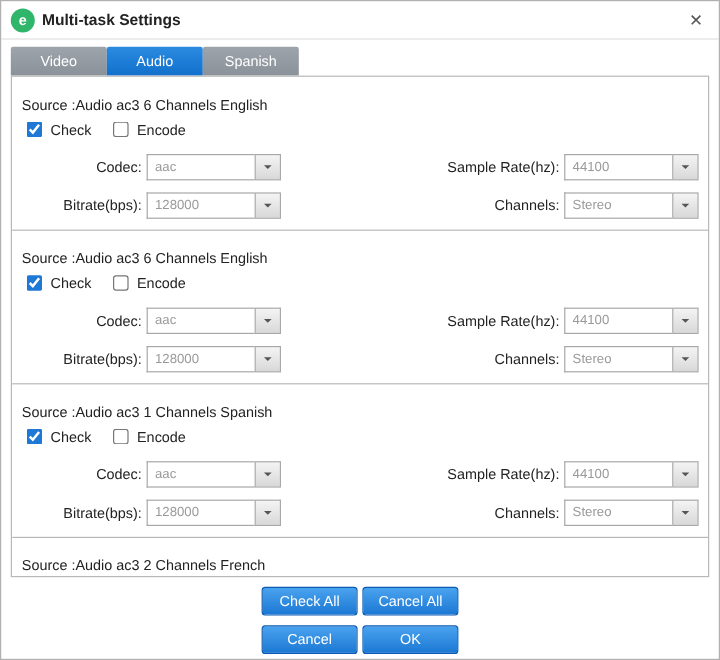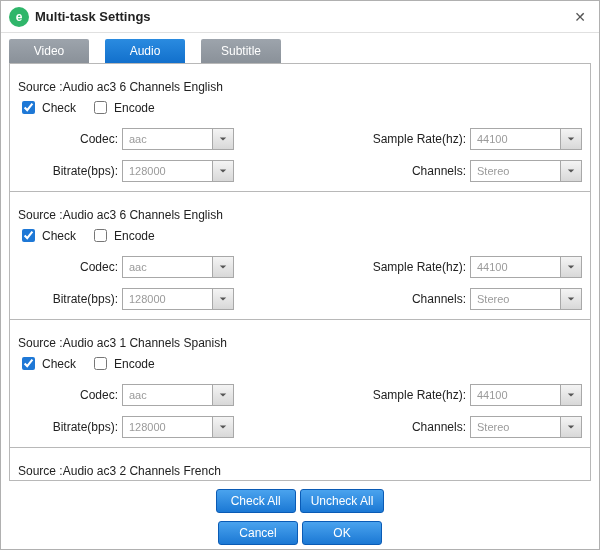--- a/index.html
+++ b/index.html
@@ -38,21 +38,21 @@
   }
   .tab {
     height:24px; line-height:24px;
     width:80px;
     text-align:center;
     font-size:12px;
     color:#fff;
     cursor:pointer;
     background:linear-gradient(#9da4ac,#8a9199);
     border-radius:2px 2px 0 0;
-    margin-right:16px;
+    margin-right:0px;
   }
   .tab.active {
     background:linear-gradient(#2a8be0,#1270cc);
   }
   .panel-scroll {
     flex:1;
     margin:0 8px 4px 8px;
     border:1px solid #b8b8b8;
     overflow-y:auto;
     background:#fff;
@@ -138,21 +138,21 @@
     <div class="app-icon">e</div>
     <div class="title">Multi-task Settings</div>
     <div class="close-btn">
       <span>✕</span>
     </div>
   </div>
 
   <div class="tabs">
     <div class="tab">Video</div>
     <div class="tab active">Audio</div>
-    <div class="tab">Subtitle</div>
+    <div class="tab">Spanish</div>
   </div>
 
   <div class="panel-scroll" id="tracks-container">
 
   <div class="track">
     <div class="source-line">
       <span>Source :</span><span>Audio  ac3  6 Channels  English</span>
     </div>
     <div class="check-row">
       <label>
@@ -355,21 +355,21 @@
               </svg>
     </div>
   </div>
     </div>
 
   </div>
     </div>
 
   <div class="btn-row">
     <div class="btn">Check All</div>
-    <div class="btn">Uncheck All</div>
+    <div class="btn">Cancel All</div>
   </div>
 
   <div class="btn-row">
     <div class="btn">Cancel</div>
     <div class="btn">OK</div>
   </div>
 
 </div>
 
 </body></html>

